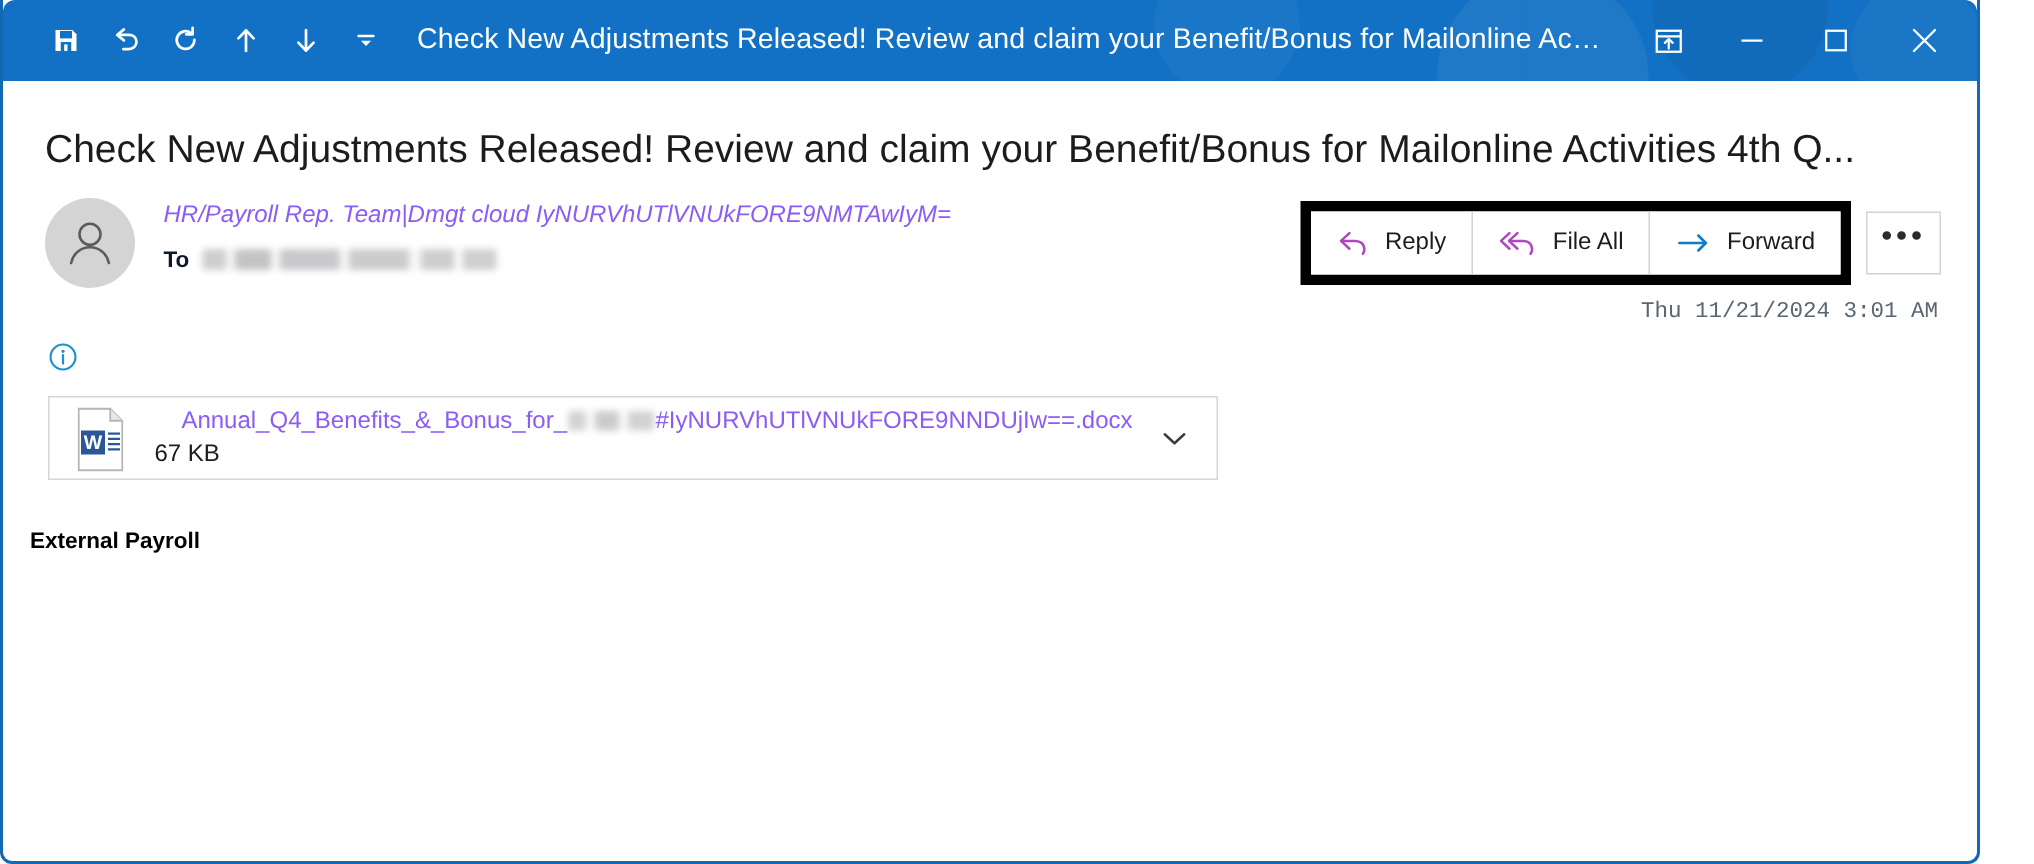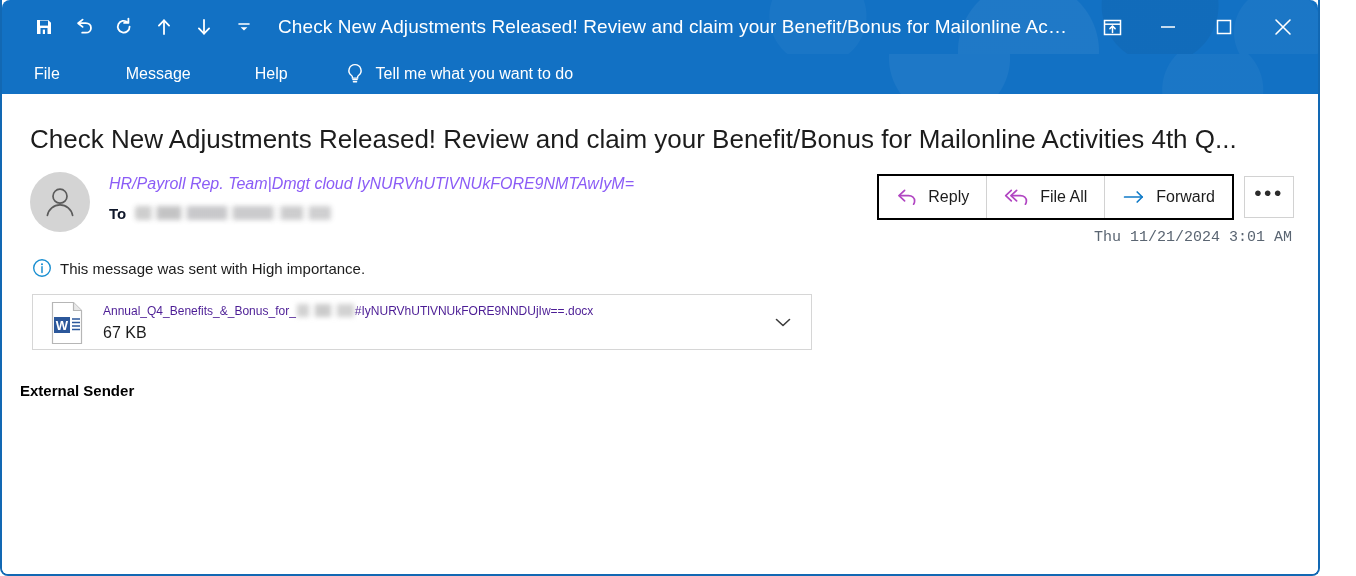--- a/index.html
+++ b/index.html
@@ -205,21 +205,21 @@
   .actions {
     flex: 0 0 auto;
     display: flex;
     flex-direction: column;
     align-items: flex-end;
     padding-top: 4px;
   }
   .action-bar { display: flex; align-items: center; }
   .btn-group {
     display: flex;
-    border: 2px solid #000000;
+    border: 7px solid #000000;
     background: #ffffff;
     height: 42px;
   }
   .act-btn {
     display: flex;
     align-items: center;
     gap: 10px;
     padding: 0 17px;
     font-size: 16px;
     color: #1c1c1c;
@@ -278,26 +278,27 @@
     align-items: center;
     padding: 0 0 0 14px;
   }
   .word-icon { flex: 0 0 auto; width: 40px; height: 44px; }
   .att-meta {
     flex: 1 1 auto;
     padding-left: 16px;
     min-width: 0;
   }
   .att-name {
-    font-size: 12px;
-    color: #4c1d95;
+    font-size: 16px;
+    color: #8b5cf6;
     line-height: 20px;
     white-space: nowrap;
     display: flex;
     align-items: center;
+    justify-content: flex-end;
   }
   .att-redacted {
     display: inline-block;
     width: 57px;
     height: 13px;
     margin: 0 1px;
     background:
       linear-gradient(90deg,
         rgba(165,165,165,0.5) 0 12px, rgba(235,235,235,0.2) 12px 18px,
         rgba(160,160,160,0.55) 18px 34px, rgba(235,235,235,0.2) 34px 40px,
@@ -404,34 +405,20 @@
         </svg>
       </div>
       <div class="wc-btn close">
         <svg width="24" height="24" viewBox="0 0 24 24" aria-hidden="true">
           <path d="M5 5l14 14M19 5L5 19" stroke="#ffffff" stroke-width="1.6" stroke-linecap="round"></path>
         </svg>
       </div>
     </div>
   </div>
 
-  <div class="ribbon">
-    <div class="ribbon-tab tab-file">File</div>
-    <div class="ribbon-tab tab-msg">Message</div>
-    <div class="ribbon-tab tab-help">Help</div>
-    <div class="tellme">
-      <span>
-        <svg width="22" height="24" viewBox="0 0 22 24" aria-hidden="true" style="display:block">
-          <path d="M11 2.6a6 6 0 0 0-3.5 10.9c.6.45.9 1 .9 1.7v.9h5.2v-.9c0-.7.3-1.25.9-1.7A6 6 0 0 0 11 2.6z" fill="none" stroke="#ffffff" stroke-width="1.4"></path>
-          <path d="M8.8 17.6h4.4M9.4 19.7h3.2" stroke="#ffffff" stroke-width="1.4" stroke-linecap="round"></path>
-        </svg>
-      </span>
-      <span class="tellme-text">Tell me what you want to do</span>
-    </div>
-  </div>
 
   <div class="pane">
 
     <div class="subject">Check New Adjustments Released! Review and claim your Benefit/Bonus for Mailonline Activities 4th Q...</div>
 
     <div class="header-row">
 
       <div class="avatar">
         <svg width="40" height="40" viewBox="0 0 40 40" aria-hidden="true">
           <circle cx="20" cy="14.2" r="7" fill="none" stroke="#5b5b5b" stroke-width="1.7"></circle>
@@ -490,21 +477,20 @@
     </div>
 
     <div class="importance-row">
       <span>
         <svg width="20" height="20" viewBox="0 0 20 20" aria-hidden="true" style="display:block">
           <circle cx="10" cy="10" r="8.3" fill="none" stroke="#1a8fd1" stroke-width="1.4"></circle>
           <circle cx="10" cy="6.2" r="1.05" fill="#1a8fd1"></circle>
           <path d="M10 8.8v5.6" stroke="#1a8fd1" stroke-width="1.5" stroke-linecap="round"></path>
         </svg>
       </span>
-      <span class="importance-text">This message was sent with High importance.</span>
     </div>
 
     <div class="attachment-wrap">
       <div class="attachment">
 
         <span class="word-icon">
           <svg width="40" height="46" viewBox="0 0 40 46" aria-hidden="true" style="display:block">
             <path d="M5.5 2.5h21l8 8v33h-29z" fill="#ffffff" stroke="#b6b6b6" stroke-width="1.2"></path>
             <path d="M26.5 2.5v8h8" fill="#e8e8e8" stroke="#b6b6b6" stroke-width="1.2"></path>
             <rect x="7" y="17" width="16" height="16" fill="#2b579a"></rect>
@@ -524,16 +510,16 @@
 
         <div class="att-chevron">
           <svg width="20" height="14" viewBox="0 0 20 14" aria-hidden="true" style="display:block">
             <path d="M3.5 4.5L10 10.5l6.5-6" fill="none" stroke="#3b3b3b" stroke-width="1.6" stroke-linecap="round" stroke-linejoin="round"></path>
           </svg>
         </div>
 
       </div>
     </div>
 
-    <div class="body-text">External Sender</div>
+    <div class="body-text">External Payroll</div>
 
   </div>
 </div>
 
 </body></html>

